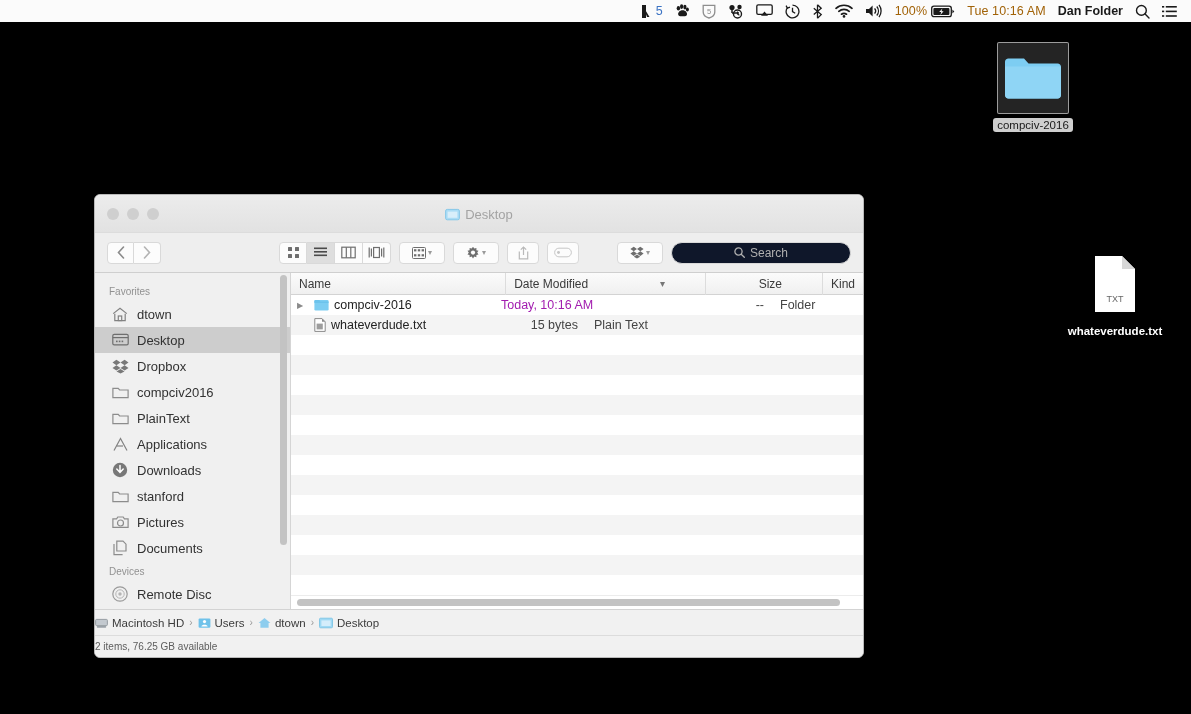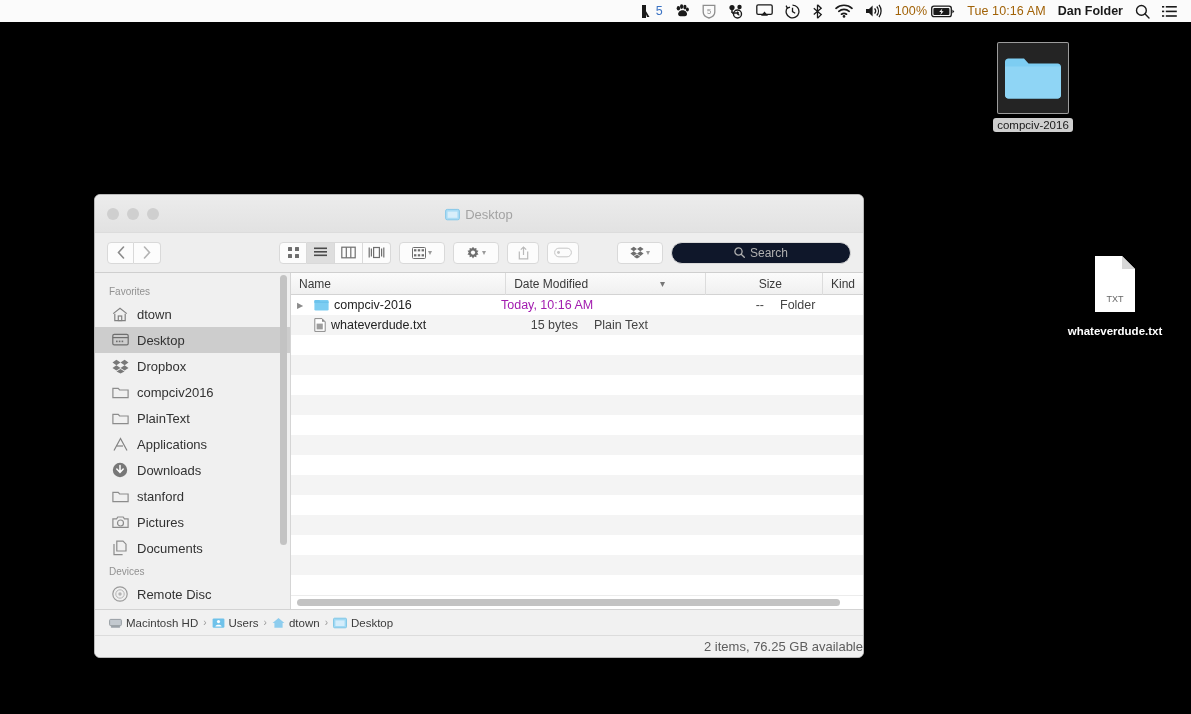--- a/index.html
+++ b/index.html
@@ -167,30 +167,30 @@
   .cell.c-date { width: 186px; color: #a21caf; }
   .cell.c-size { width: 93px; justify-content: flex-end; color: #444; }
   .cell.c-kind { flex: 1; color: #444; }
   .disclose { width: 12px; color: #8a8a8a; font-size: 8px; display: flex; align-items: center; }
 
   .hscroll-wrap { height: 14px; background: #fff; display: flex; align-items: center; padding: 0 6px; border-top: 1px solid #ececec; }
   .hscroll { height: 7px; border-radius: 4px; background: #c3c3c3; width: 97%; }
 
   .pathbar {
     height: 26px; background: #f1f1f1; border-top: 1px solid #d3d3d3;
-    display: flex; align-items: center; padding-left: 14px; gap: 5px;
+    display: flex; align-items: center; gap: 5px;
     font-size: 11.5px; color: #3c3c3c;
   }
   .pb-item { display: flex; align-items: center; gap: 4px; }
   .pb-sep { color: #9b9b9b; font-size: 10px; }
 
   .statusbar {
     height: 22px; background: #f1f1f1; border-top: 1px solid #dcdcdc;
-    display: flex; align-items: center; justify-content: flex-end;
-    font-size: 13px; color: #5d5d5d;
+    display: flex; align-items: center; justify-content: flex-start;
+    font-size: 10px; color: #5d5d5d;
   }
 </style>
 </head>
 <body>
 
 <div class="screen">
 
   <div class="menubar">
 
     <div class="mb-item">

